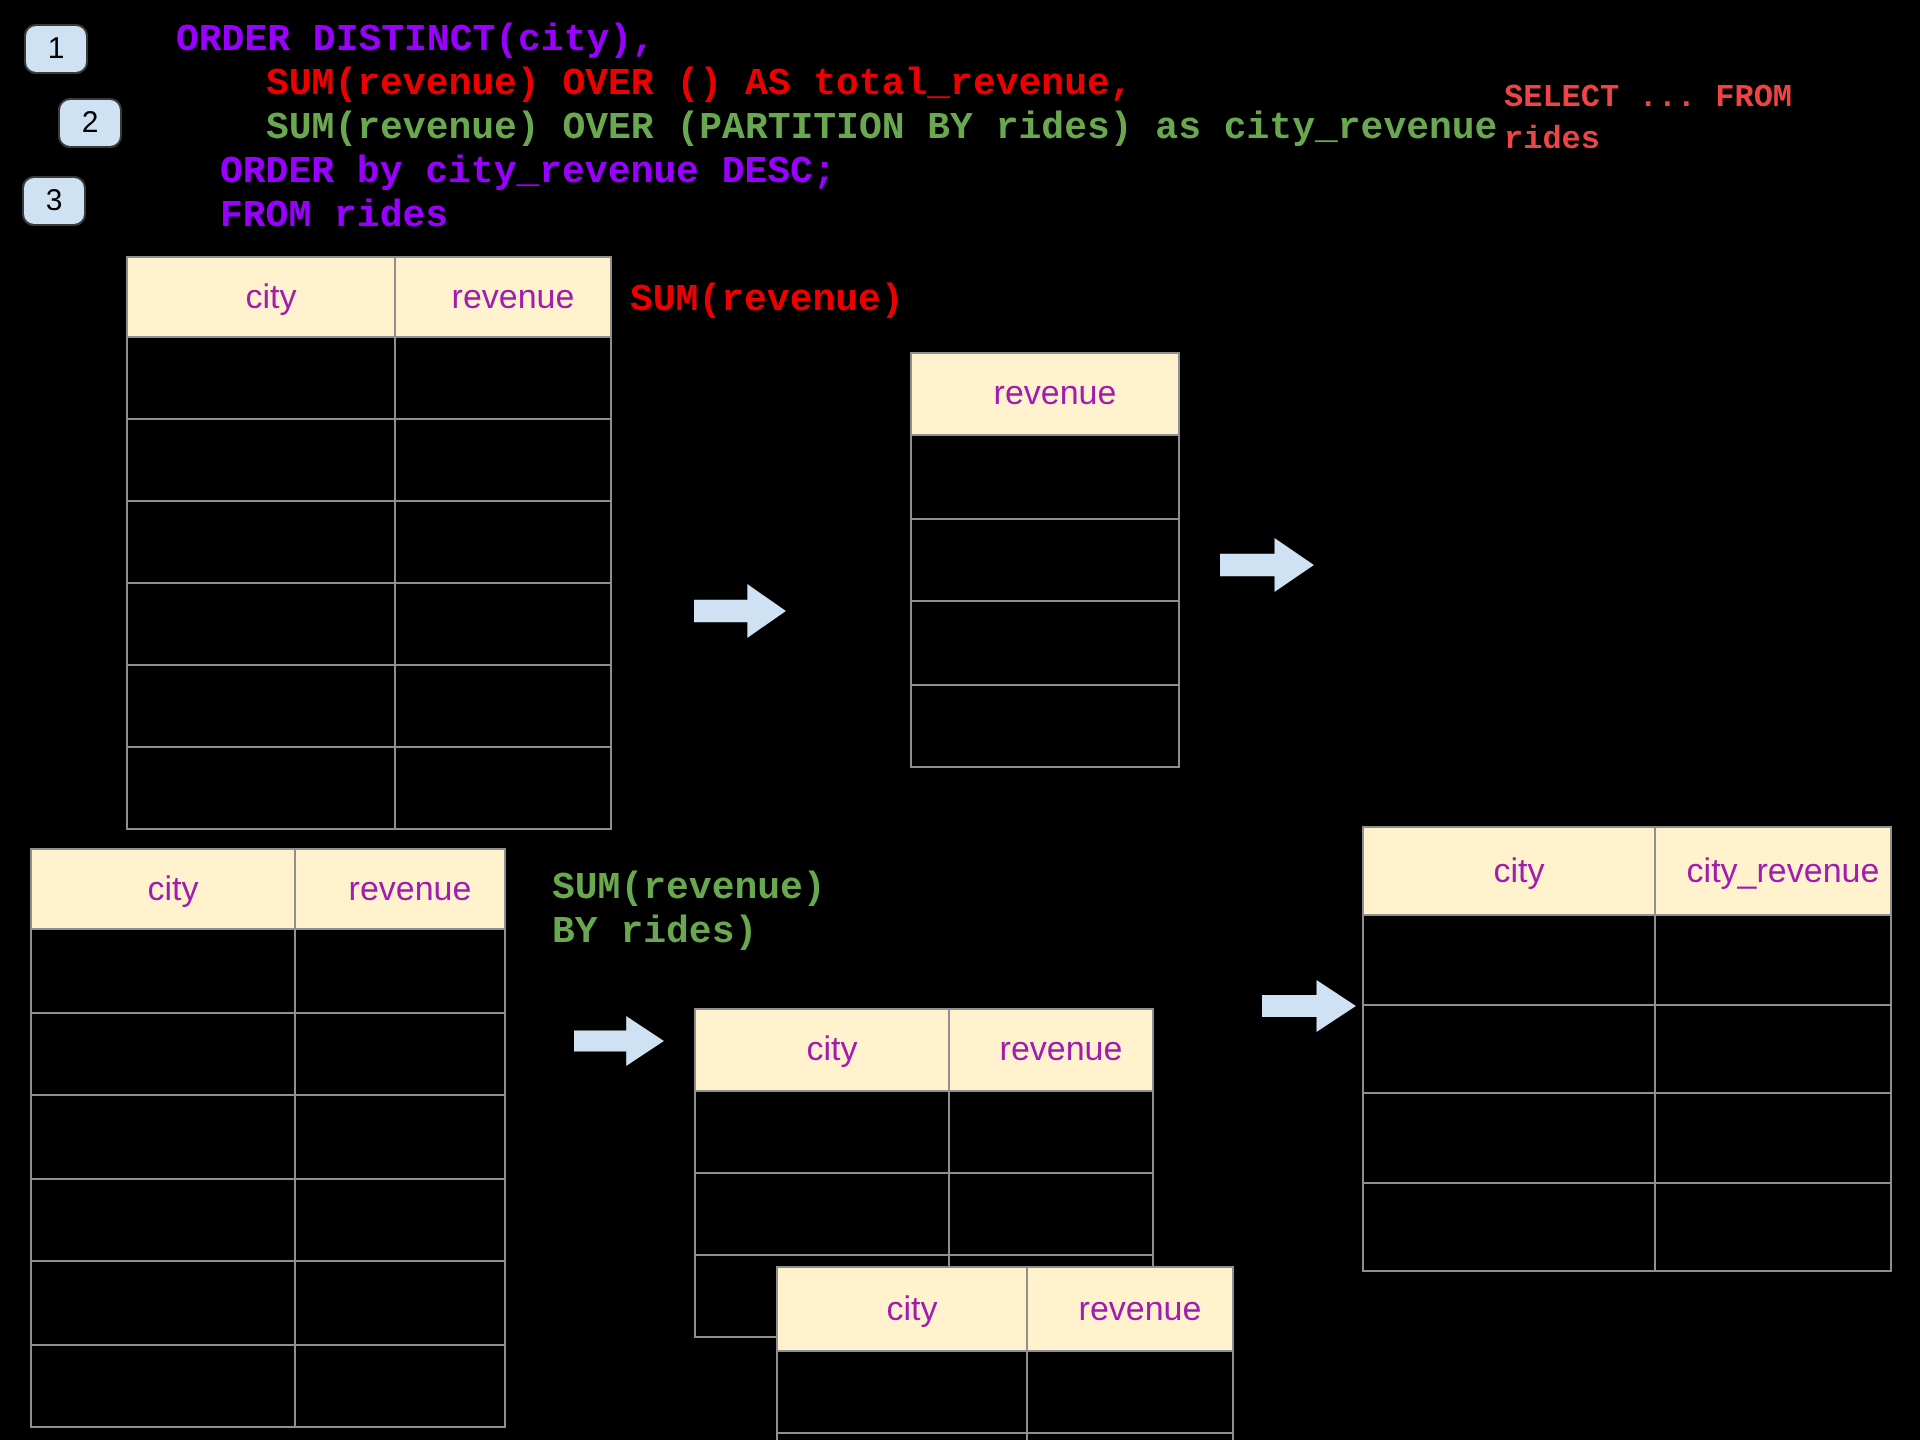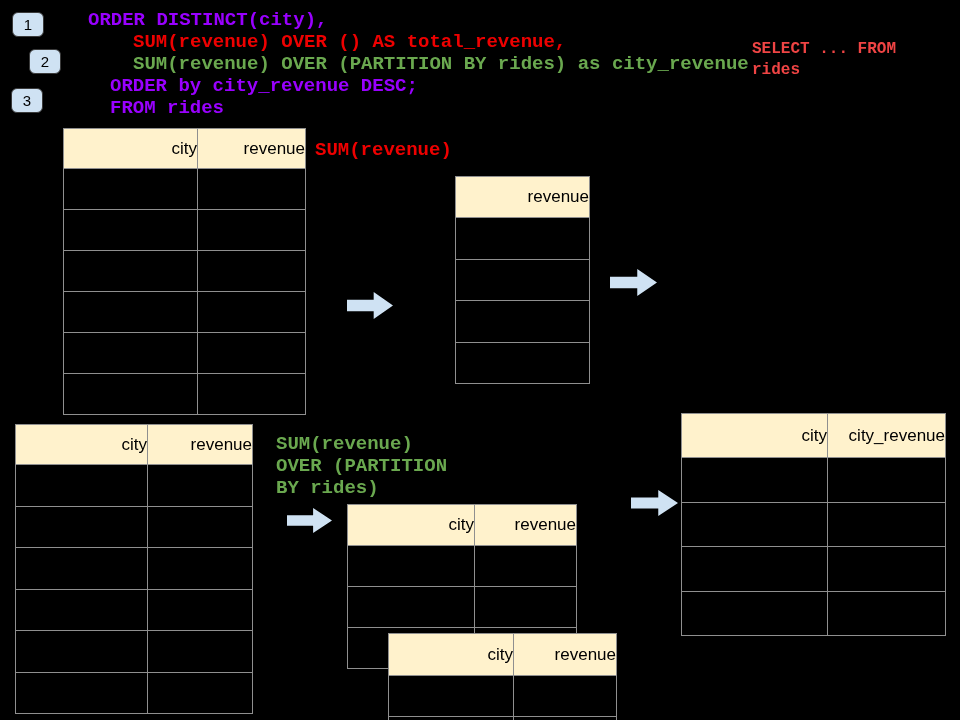--- a/index.html
+++ b/index.html
@@ -33,21 +33,21 @@
   
   .arrow{position:absolute;background:#cfe2f3;
          clip-path:polygon(0% 29%,58% 29%,58% 0%,100% 50%,58% 100%,58% 71%,0% 71%);}
   .a1{left:347px;top:292px;width:46px;height:27px}
   .a2{left:610px;top:269px;width:47px;height:27px}
   .a3{left:287px;top:508px;width:45px;height:25px}
   .a4{left:631px;top:490px;width:47px;height:26px}
 
   
   .tbl{position:absolute;border-collapse:collapse;table-layout:fixed;background:#000;}
-  .tbl th{background:#fff2cc;border:1px solid #8f8f8f;color:#000000;text-align:right;
+  .tbl th{background:#fff2cc;border:1px solid #8f8f8f;color:#a21caf;text-align:center;
           padding:0 0 0 10px;font:17px "Liberation Sans",sans-serif;font-weight:normal;}
   .tbl td{border:1px solid #8f8f8f;padding:0;}
   .t1{left:63px;top:128px;width:243px;}
   .t1 th:first-child{width:123px}
   .t1 thead tr{height:40px}  .t1 tbody tr{height:41px}
   .t2{left:455px;top:176px;width:135px;}
   .t2 thead tr{height:41px}  .t2 tbody tr{height:41.5px}
   .t3{left:15px;top:424px;width:238px;}
   .t3 th:first-child{width:121px}
   .t3 thead tr{height:40px}  .t3 tbody tr{height:41.5px}
@@ -81,21 +81,20 @@
   <div class="sidenote">
       <div class="line">SELECT ... FROM</div>
       <div class="line">rides</div>
     </div>
 
   <div class="annot red-annot">
       <div class="line">SUM(revenue)</div>
     </div>
   <div class="annot green-annot">
       <div class="line">SUM(revenue)</div>
-      <div class="line">OVER (PARTITION</div>
       <div class="line">BY rides)</div>
     </div>
 
   <div class="arrow a1"></div>
   <div class="arrow a2"></div>
   <div class="arrow a3"></div>
   <div class="arrow a4"></div>
 
   <table class="tbl t1">
       <thead>

